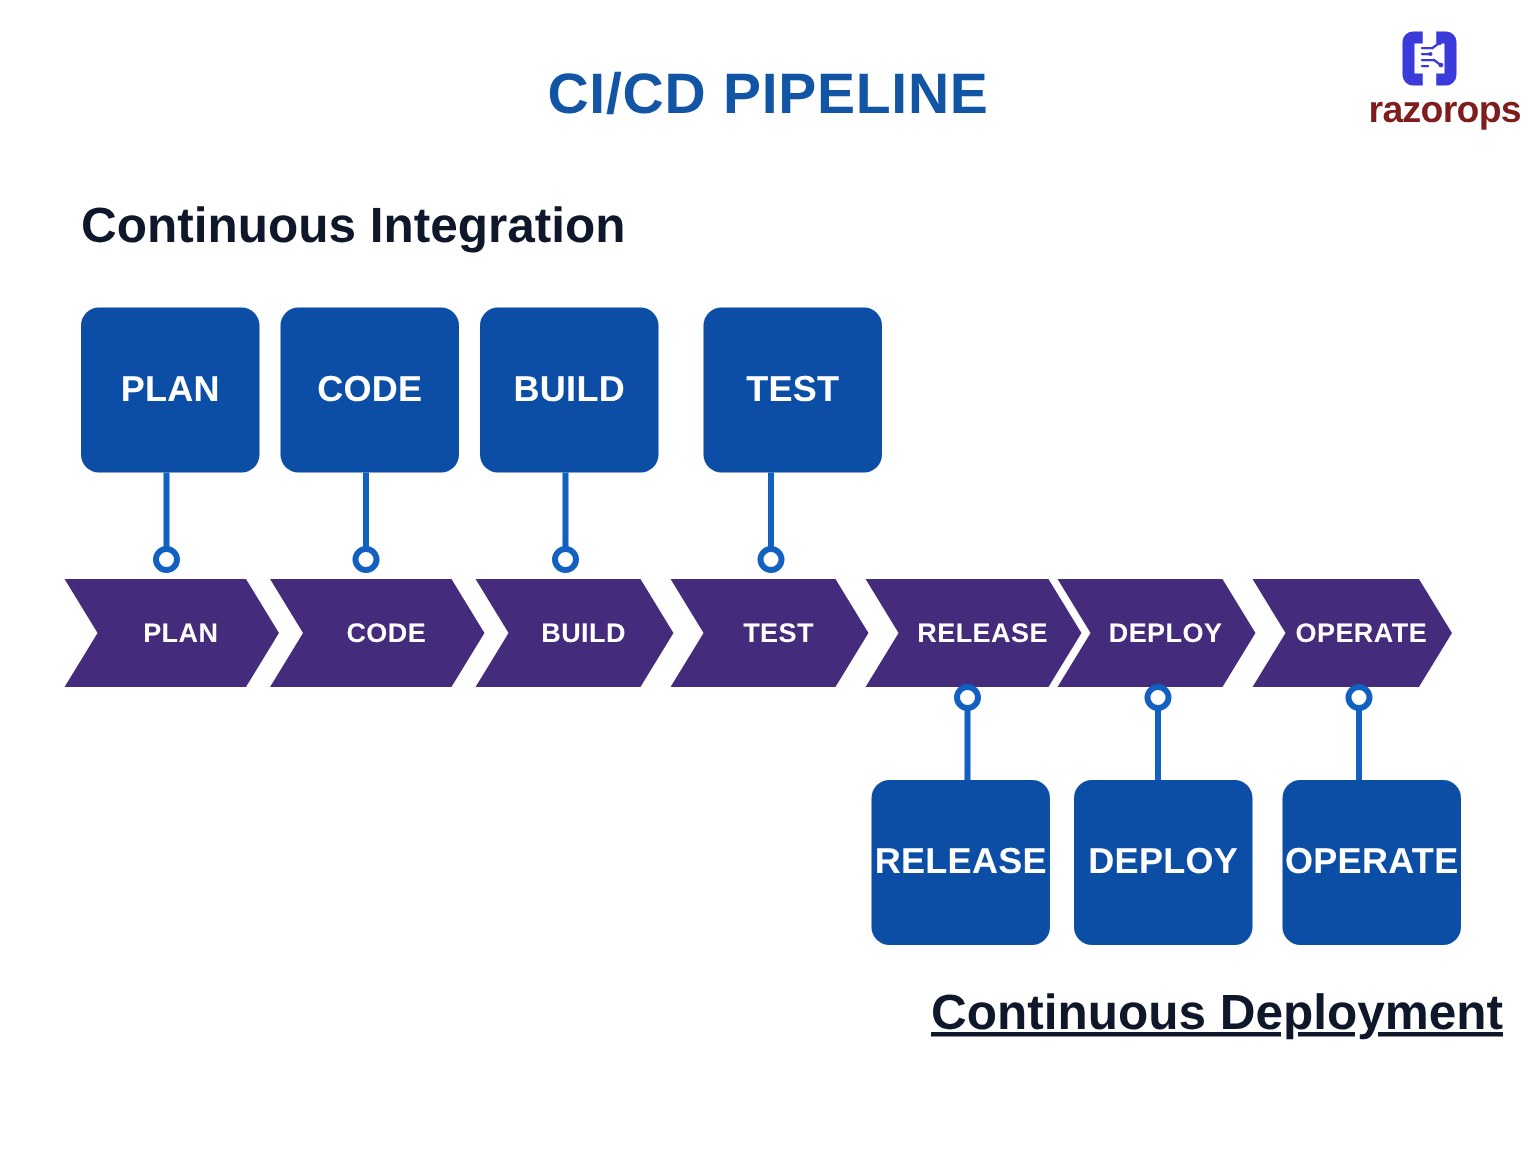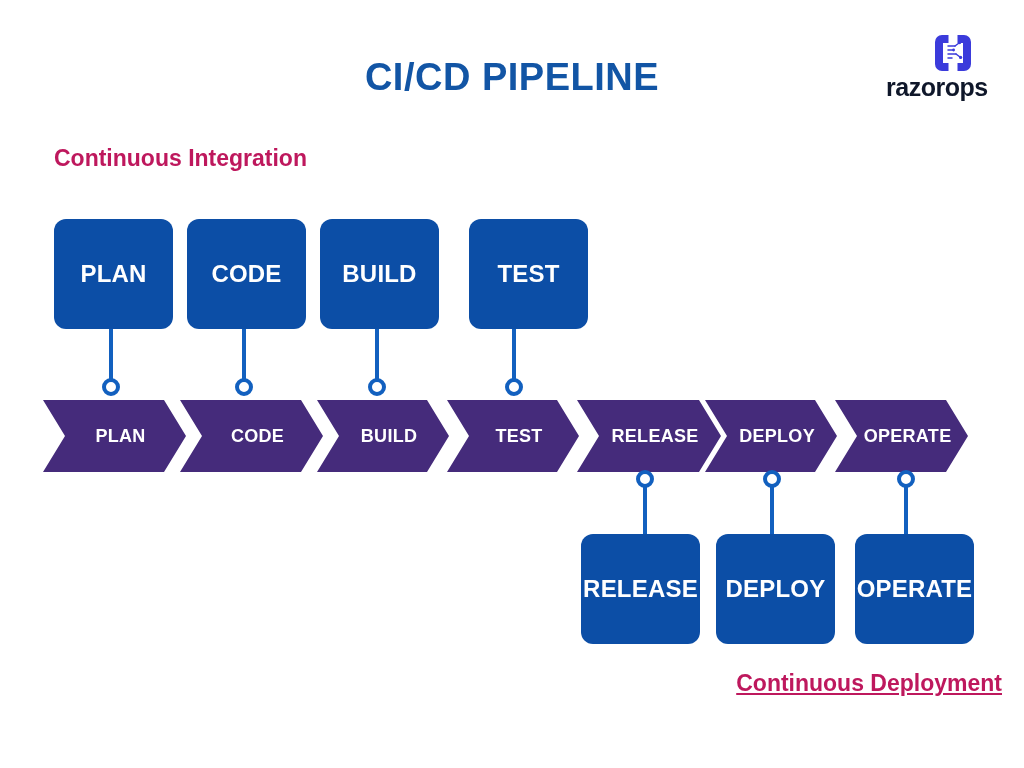--- a/index.html
+++ b/index.html
@@ -12,21 +12,21 @@
     width: 1024px;
     height: 768px;
     position: relative;
     overflow: hidden;
     font-family: "Liberation Sans", sans-serif;
     -webkit-font-smoothing: antialiased;
   }
 
   #stage {
     position: absolute;
-    left: 0; top: 14px;
+    left: 0; top: 0;
     width: 1024px;
     height: 675px;
     border-radius: 27px;
   }
 
   
   #page-title {
     position: absolute;
     left: 0;
     top: 44px;
@@ -52,34 +52,34 @@
     left: 48px;
     top: 0px;
     width: 38px;
     height: 38px;
   }
   #logo-wordmark {
     position: absolute;
     left: 0;
     top: 40px;
     width: 128px;
-    text-align: left;
+    text-align: right;
     font-size: 25px;
     font-weight: bold;
-    color: #0f172a;
+    color: #7f1d1d;
     letter-spacing: -0.5px;
     line-height: 1.1;
   }
 
   
   .section-heading {
     position: absolute;
-    font-size: 23px;
-    font-weight: bold;
-    color: #be185d;
+    font-size: 33px;
+    font-weight: bold;
+    color: #0f172a;
     line-height: 1;
     white-space: nowrap;
   }
   #heading-ci { left: 54px; top: 133px; }
   #heading-cd { right: 22px; top: 658px; text-decoration: underline; }
 
   
   .stage-box {
     position: absolute;
     background: #0c4ea6;

